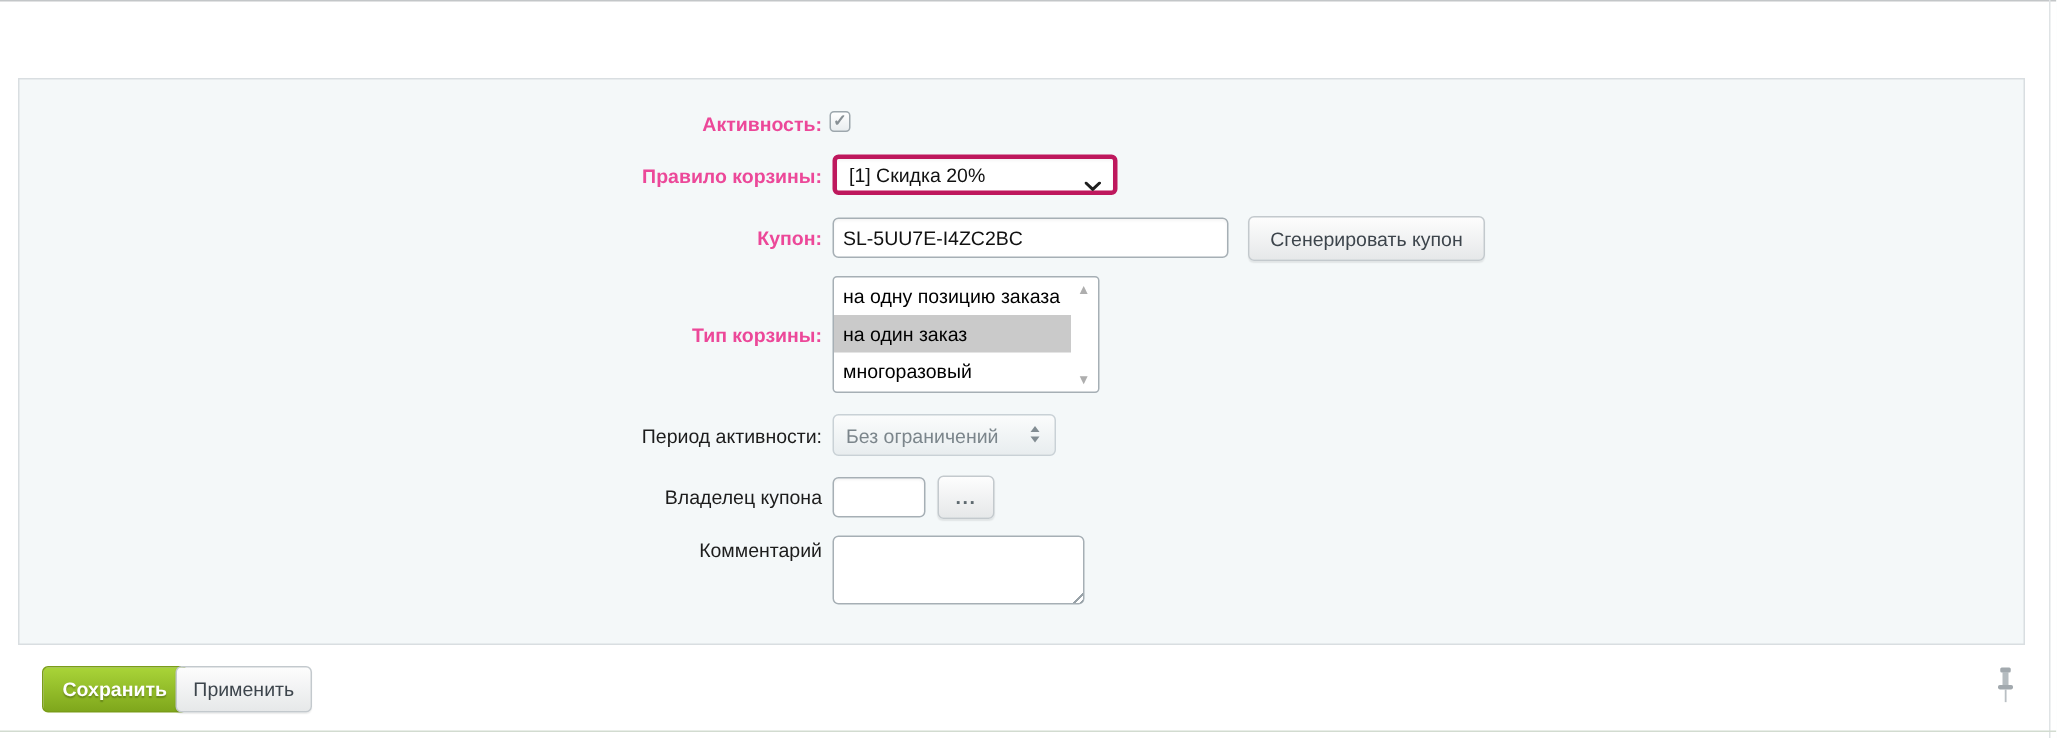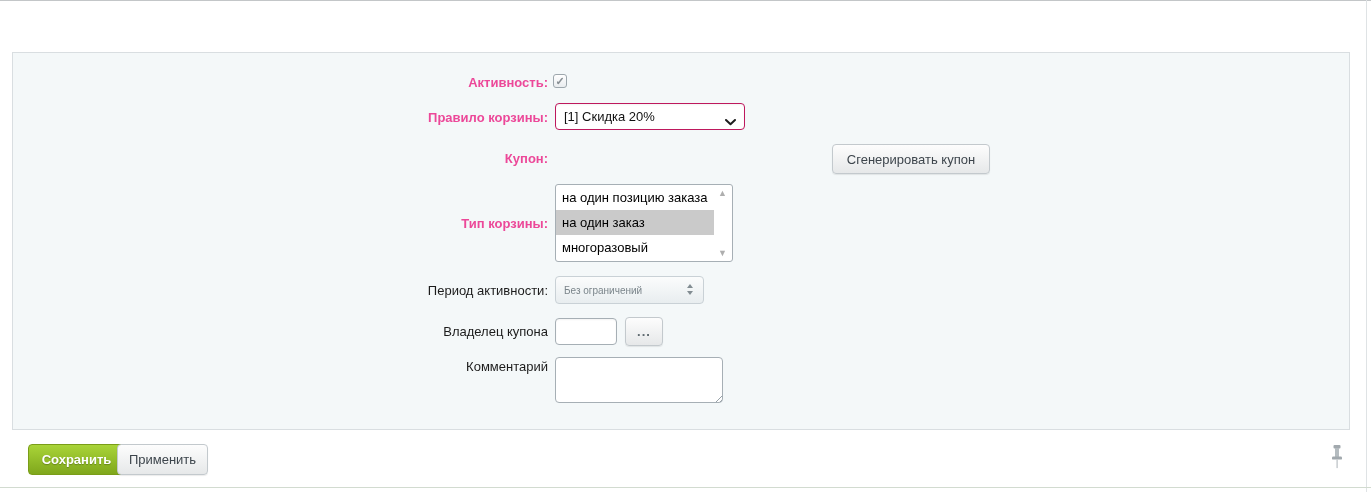--- a/index.html
+++ b/index.html
@@ -22,21 +22,21 @@
 
   
   .checkbox { position:absolute; left:553px; top:74px; width:14px; height:14px;
               border:1px solid #9da7ad; border-radius:3px;
               background:linear-gradient(#ffffff,#e9edef);
               color:#878f94; font-size:11px; font-weight:bold; line-height:12px; text-align:center;
               cursor:pointer; }
 
   
   .select-native { position:absolute; left:555px; top:103px; width:190px; height:27px;
-                   background:#fff; border:1px solid #be185d; border-radius:4px;
+                   background:#fff; border:3px solid #be185d; border-radius:4px;
                    display:flex; align-items:center; padding:0 24px 0 8px;
                    font-size:13px; color:#111; cursor:pointer;
                    box-shadow: inset 0 1px 2px rgba(0,0,0,0.05); }
   .select-native .chev { position:absolute; right:8px; top:10px; }
 
   
   .txt { position:absolute; border:1px solid #a6afb5; border-radius:4px; background:#fff;
          font-family:"Liberation Sans", sans-serif; font-size:13px; color:#111;
          padding:0 6px; box-shadow: inset 0 1px 2px rgba(0,0,0,0.05); outline:none; }
   .txt-coupon { left:555px; top:145px; width:264px; height:27px; }
@@ -59,21 +59,21 @@
   .listbox .opt.selected { background:#cacaca; }
   .listbox .sb { position:absolute; top:1px; right:1px; bottom:1px; width:17px; text-align:center; }
   .listbox .sb .up   { position:absolute; top:2px;    left:0; width:17px; font-size:9px; color:#aeaeae; cursor:pointer; }
   .listbox .sb .down { position:absolute; bottom:2px; left:0; width:17px; font-size:9px; color:#aeaeae; cursor:pointer; }
 
   
   .select-styled { position:absolute; left:555px; top:276px; width:149px; height:28px;
                    border:1px solid #c9d1d6; border-radius:4px;
                    background:linear-gradient(#fbfcfc,#e8edef);
                    display:flex; align-items:center; padding:0 26px 0 8px;
-                   font-size:10px; color:#7b858b; cursor:pointer; }
+                   font-size:13px; color:#7b858b; cursor:pointer; }
   .spinner { position:absolute; right:10px; top:7px; display:flex; flex-direction:column; align-items:center; }
   .tri-up   { width:0; height:0; border-left:3.5px solid transparent; border-right:3.5px solid transparent;
               border-bottom:4px solid #828c92; margin-bottom:3px; }
   .tri-down { width:0; height:0; border-left:3.5px solid transparent; border-right:3.5px solid transparent;
               border-top:4px solid #828c92; }
 
   
   .comment-area { position:absolute; left:555px; top:357px; width:168px; height:46px;
                   border:1px solid #a6afb5; border-radius:4px; background:#fff; resize:none;
                   font-family:"Liberation Sans", sans-serif; font-size:13px; color:#111;
@@ -114,25 +114,26 @@
   <div class="select-native">
     <span>[1] Скидка 20%</span>
     <span class="chev">
       <svg width="11" height="7" viewBox="0 0 11 7">
           <path d="M1 1 L5.5 5.3 L10 1" fill="none" stroke="#1e1e1e" stroke-width="2" stroke-linecap="round" stroke-linejoin="round"></path>
         </svg>
     </span>
   </div>
 
   <div class="row-label bold" style="top:151px;padding-left:16px;">Купон:</div>
+  <input class="txt txt-coupon" type="text" value="SL-5UU7E-I4ZC2BC" style="">
   <button class="btn-light btn-generate">Сгенерировать купон</button>
 
   <div class="row-label bold" style="top:216px;">Тип корзины:</div>
   <div class="listbox">
-    <div class="opt">на один позицию заказа</div>
+    <div class="opt">на одну позицию заказа</div>
     <div class="opt selected">на один заказ</div>
     <div class="opt">многоразовый</div>
     <div class="sb">
       <div class="up">▲</div>
       <div class="down">▼</div>
     </div>
   </div>
 
   <div class="row-label" style="top:283px;">Период активности:</div>
   <div class="select-styled">

